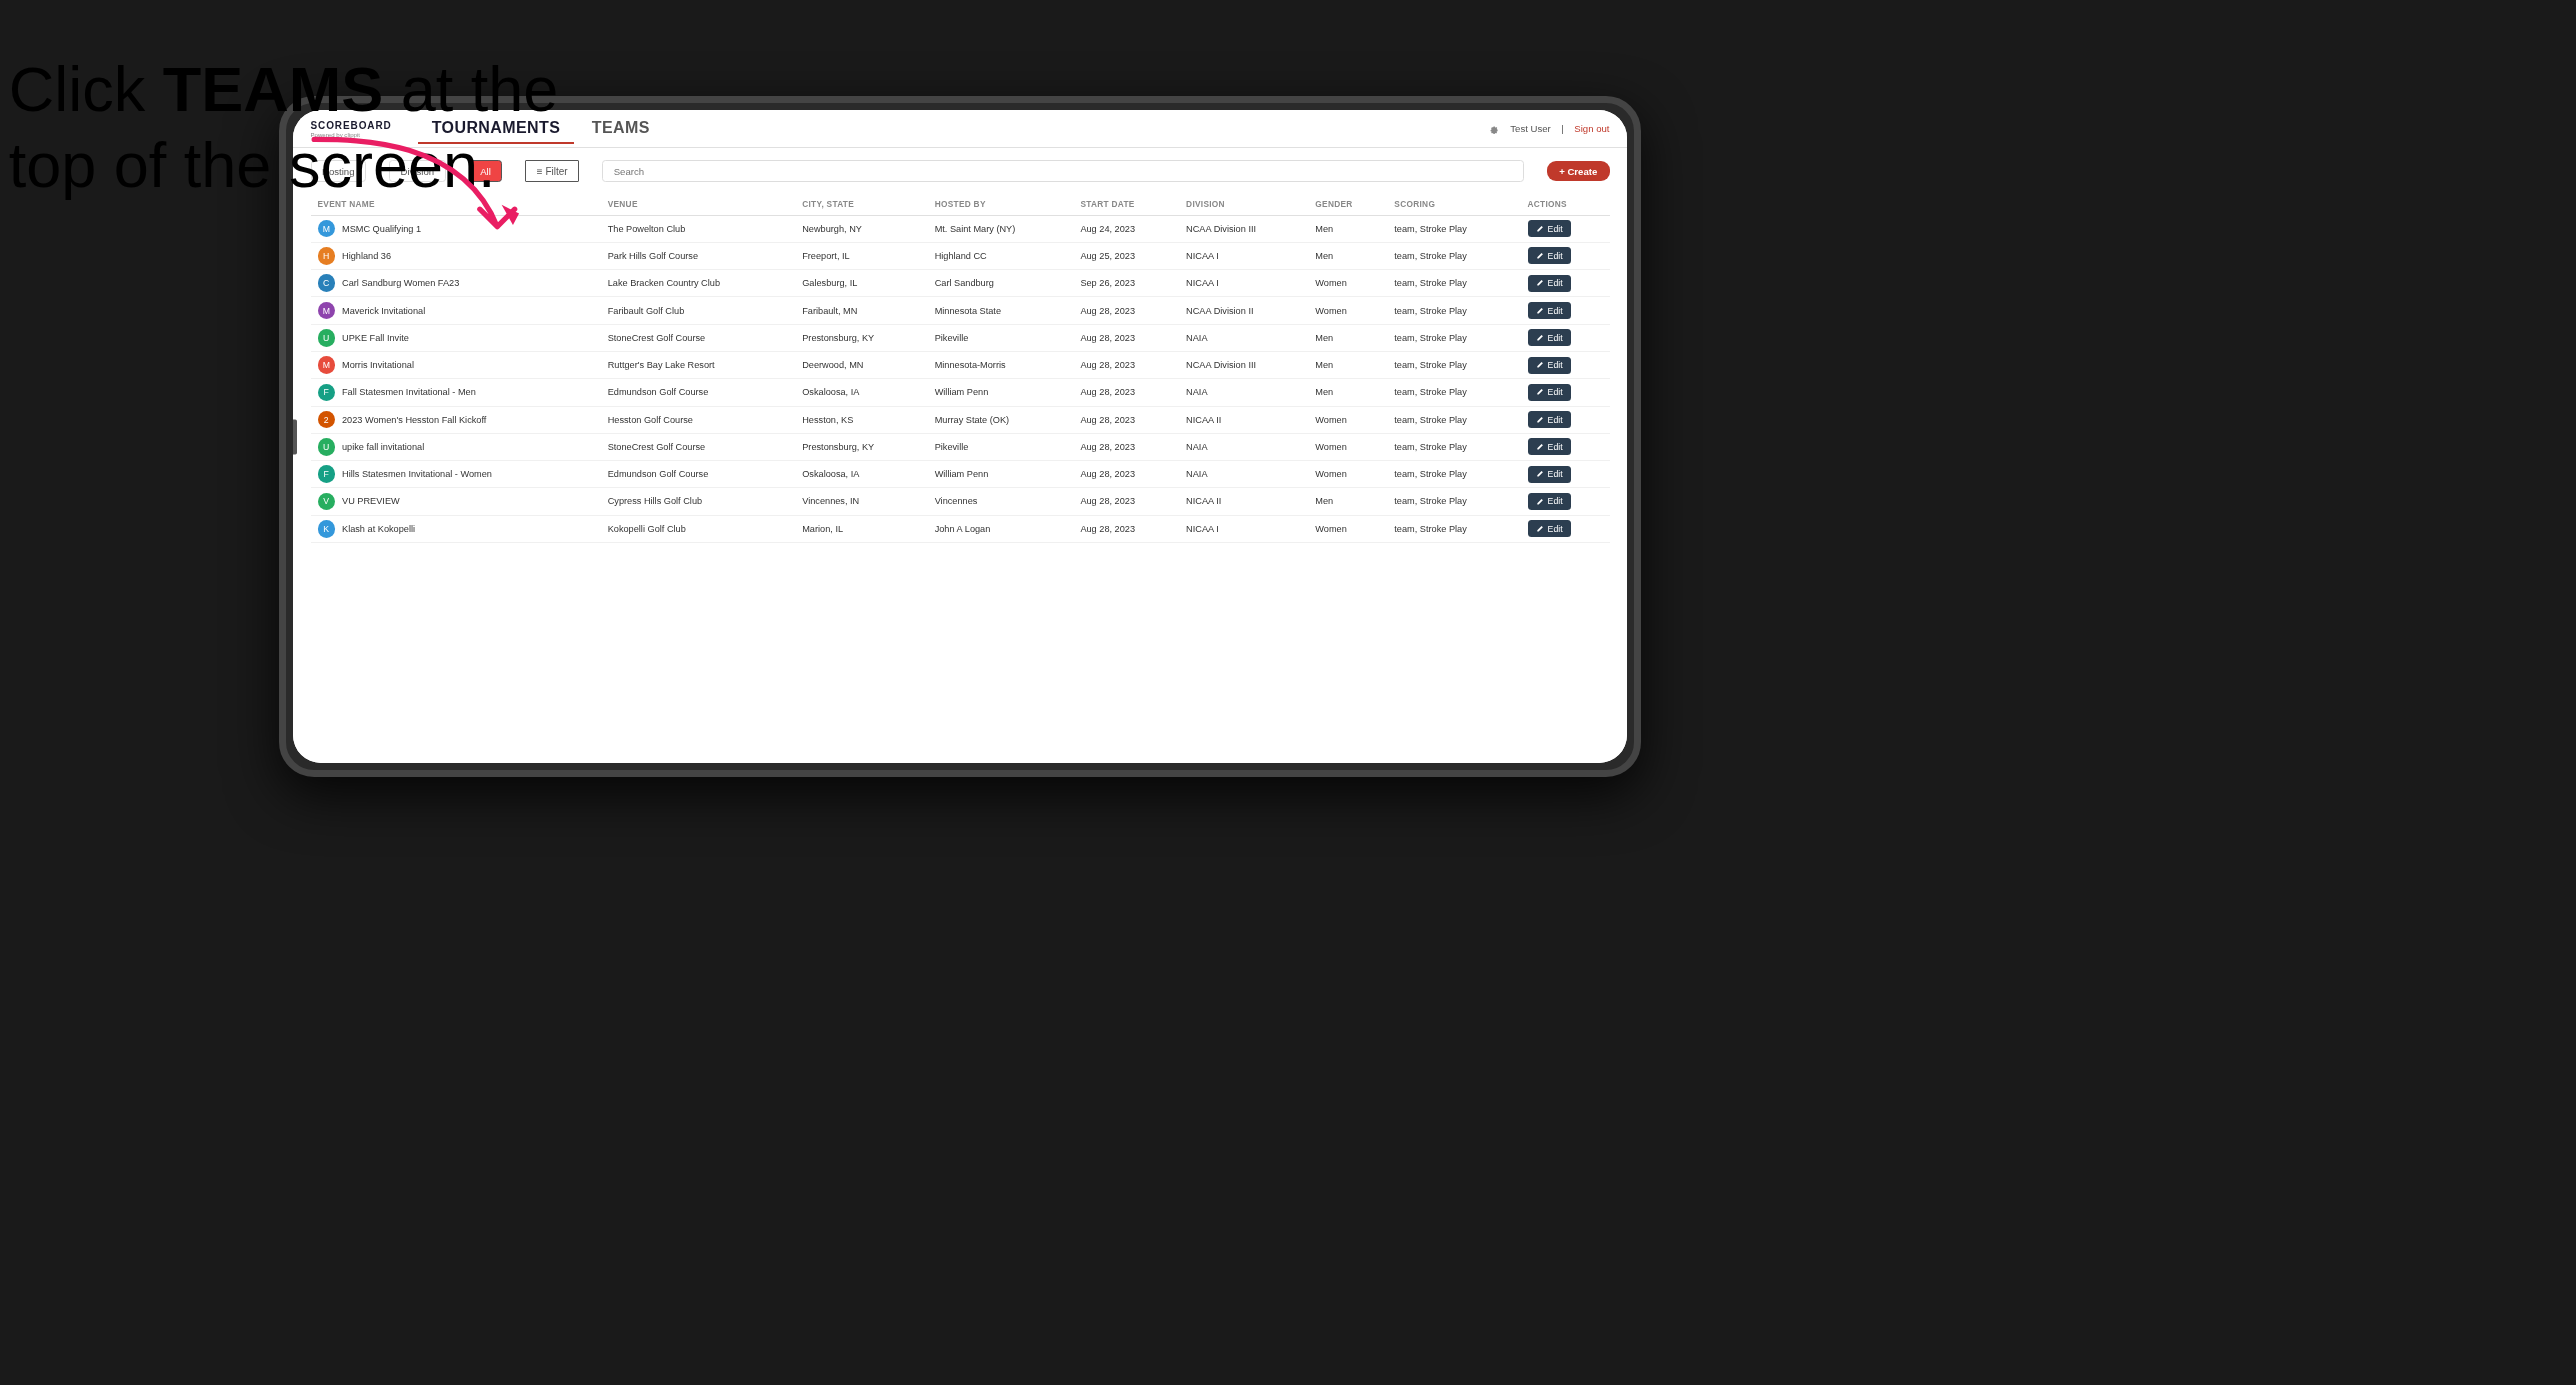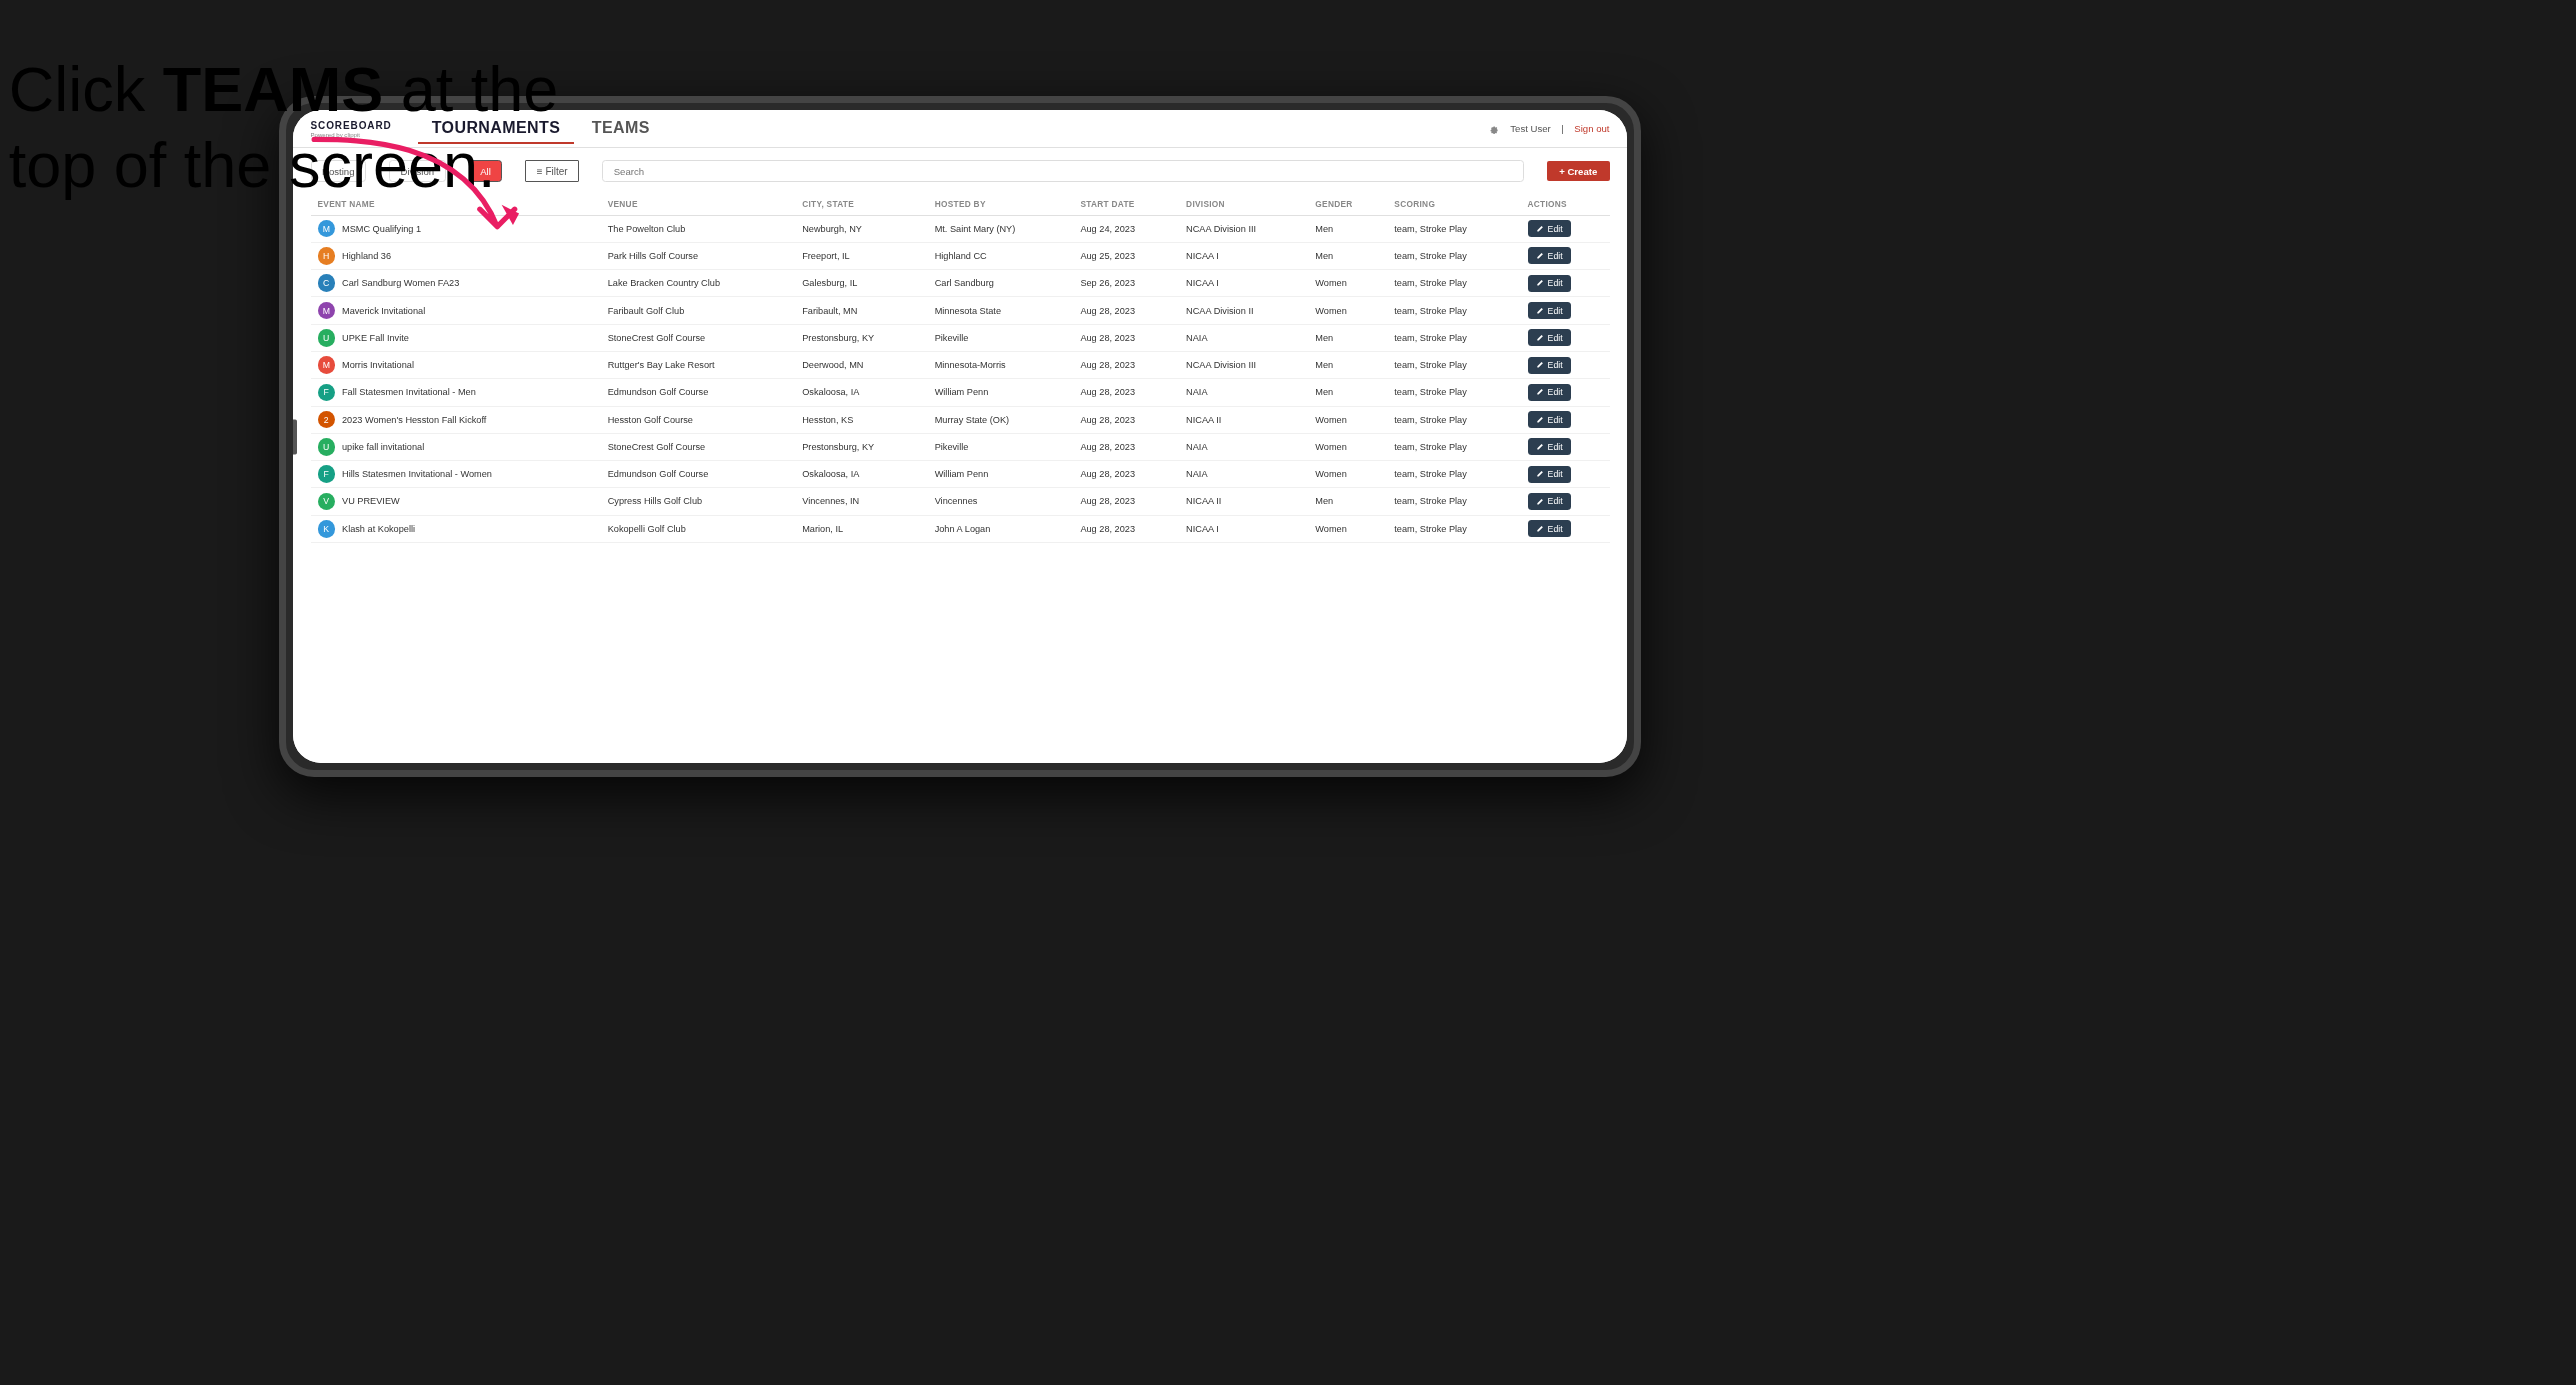--- a/index.html
+++ b/index.html
@@ -181,21 +181,21 @@
       border-radius: 3.5px;
       font-size: 9.6px;
       color: #555;
     }
 
     .create-btn {
       padding: 4.4px 12.2px;
       background: #c0392b;
       color: #fff;
       border: none;
-      border-radius: 2px;
+      border-radius: 9px;
       font-size: 9.6px;
       font-weight: 600;
       cursor: pointer;
       display: flex;
       align-items: center;
       gap: 3.5px;
     }
 
     
     .data-table {

